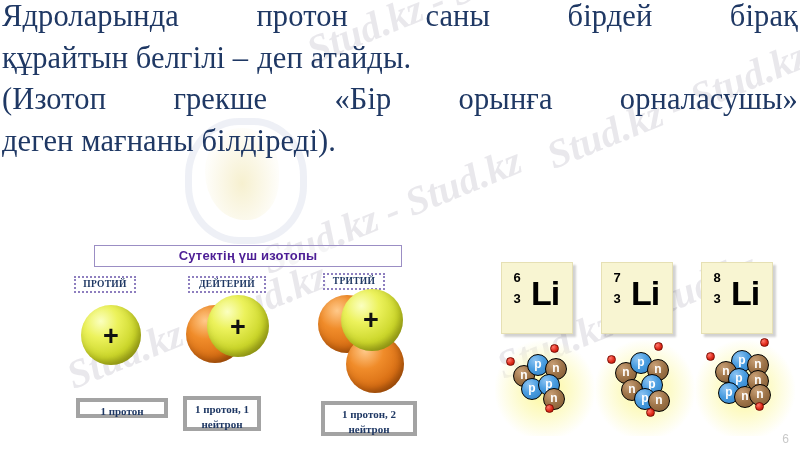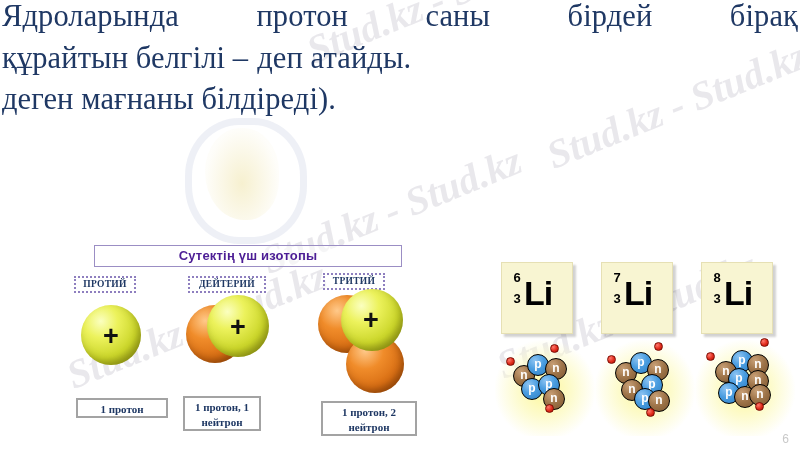--- a/index.html
+++ b/index.html
@@ -143,21 +143,21 @@
     position: absolute;
     font-family: "Liberation Sans", sans-serif;
     font-weight: bold;
     color: #111111;
     line-height: 1;
     z-index: 3;
   }
 
   .cap-box {
     position: absolute;
-    border: 2px solid #a3a3a3;
+    border: 4px solid #a3a3a3;
     background: rgba(255,255,255,0.65);
     box-sizing: border-box;
     font-family: "Liberation Serif", serif;
     font-weight: bold;
     font-size: 11px;
     color: #1F3864;
     text-align: center;
     line-height: 15px;
     padding-top: 2px;
   }
@@ -201,21 +201,21 @@
     width: 12px;
   }
   .li-nums .mass { display: block; }
   .li-nums .atnum { display: block; margin-top: 7px; }
   .li-letters {
     display: inline-block;
     font-size: 34px;
     font-weight: bold;
     line-height: 34px;
     letter-spacing: -1px;
-    margin-left: 1px;
+    margin-left: 8px;
     vertical-align: top;
     margin-top: 5px;
   }
   .li-glow {
     position: absolute;
     left: -2px; top: 78px;
     width: 100px; height: 96px;
     background: radial-gradient(ellipse at 50% 52%, #fdf79a 0%, #fdfbcd 38%, rgba(255,255,255,0) 72%);
   }
   .nucleon {
@@ -285,20 +285,29 @@
     </div>
 
 
     <div class="line">
       <div class="j left">
         <span>құрайтын белгілі – </span>
           <span> деп атайды.</span>
       </div>
     </div>
 
+    <div class="line">
+      <div class="j">
+        <span>(Изотоп</span>
+        <span>грекше</span>
+        <span>«Бір</span>
+        <span>орынға</span>
+        <span>орналасушы»</span>
+      </div>
+    </div>
 
     <div class="line last">
       <span>деген мағнаны білдіреді).</span>
     </div>
 
   </div>
 
   <div id="hfig">
 
     <div class="hfig-title">

